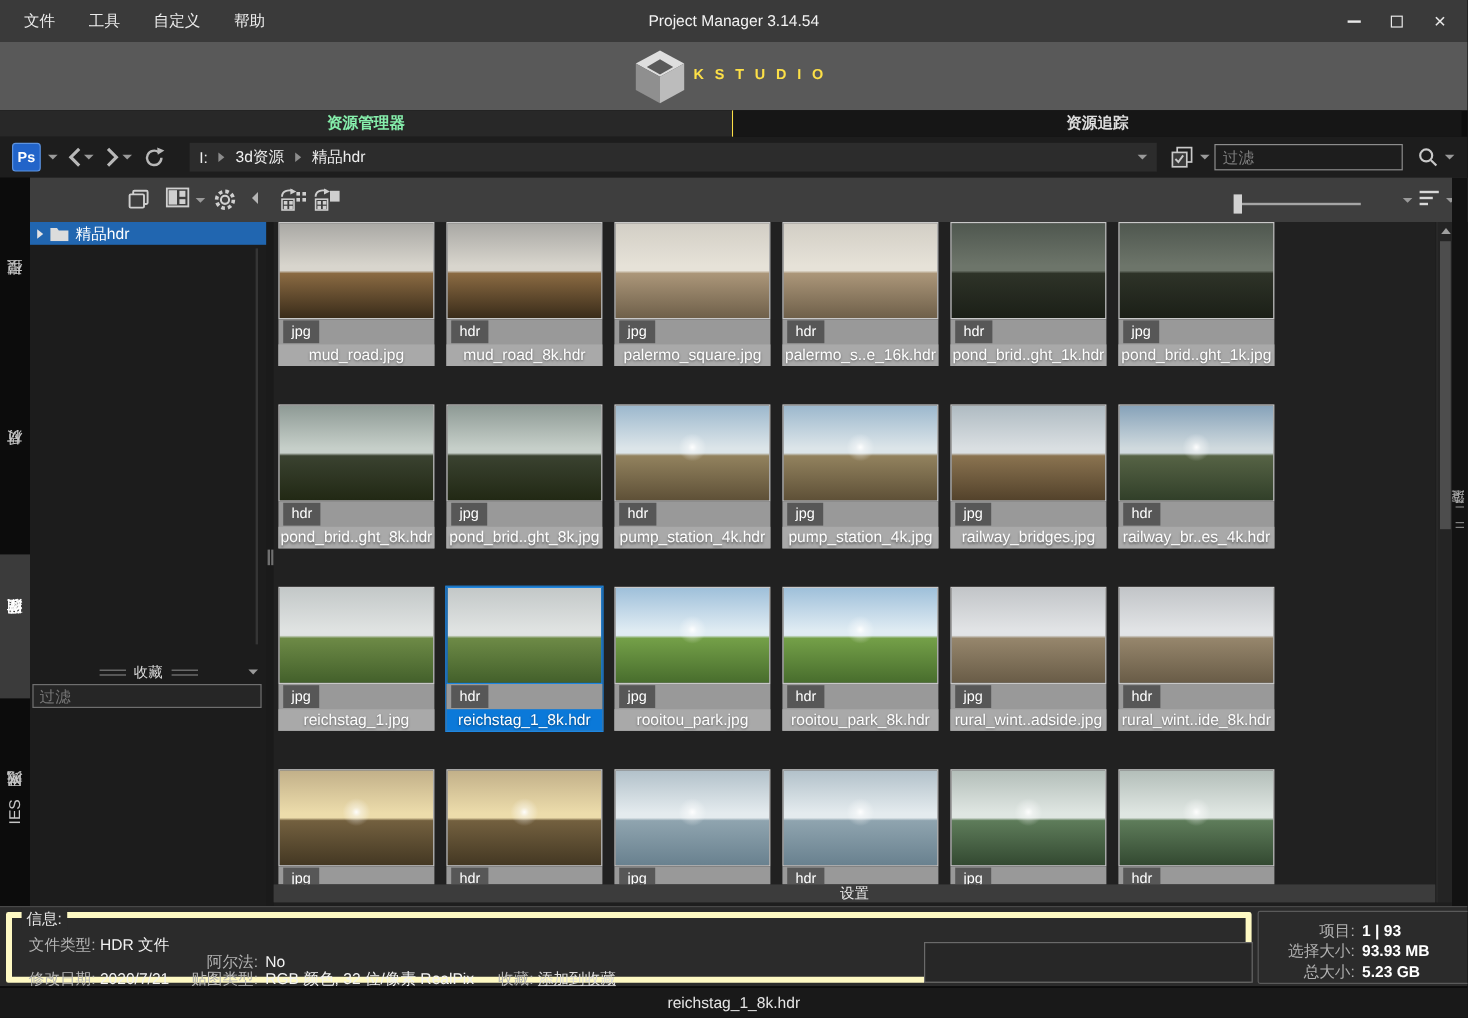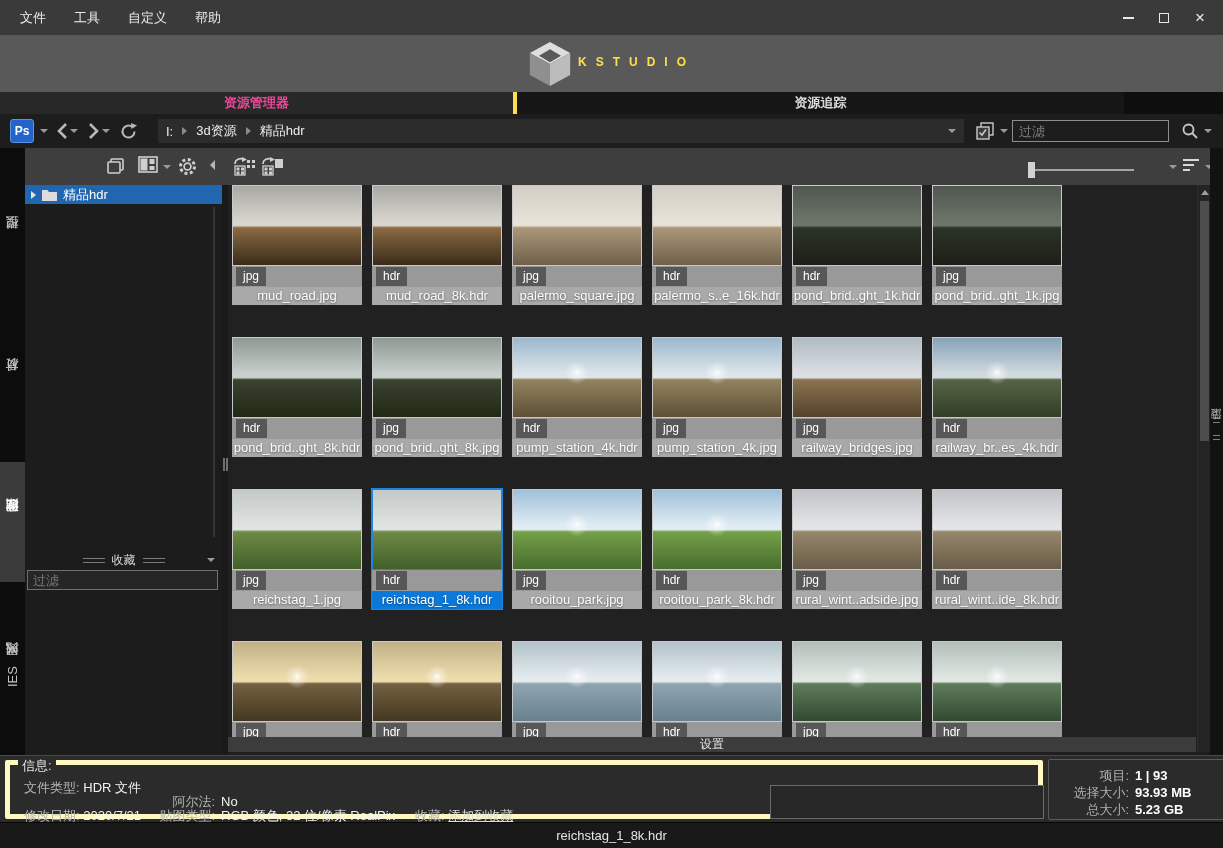--- a/index.html
+++ b/index.html
@@ -24,21 +24,21 @@
             display:flex; align-items:center; justify-content:center; }
   .logo-wrap { display:flex; align-items:center; gap:6px; }
   .logo-col { display:flex; flex-direction:column; }
   .logo-main { font-size:33px; font-weight:bold; letter-spacing:3px; color:#c9c9c9;
                text-shadow:0 1px 0 #787878, 0 -1px 0 #444; line-height:34px; }
   .logo-sub { align-self:flex-end; font-size:12px; font-weight:bold; letter-spacing:9px; color:#fde047; margin-top:-3px; }
 
   
   #tabsrow { position:absolute; left:0; top:92px; width:1223px; height:22px; display:flex; background:#0e0e0e; }
   .mtab { display:flex; align-items:center; justify-content:center; font-size:13px; font-weight:bold; cursor:default; }
-  .mtab.active { width:517px; background:#282828; color:#ec4899; border-right:4px solid #fde047; }
+  .mtab.active { width:611px; background:#282828; color:#86efac; border-right:1px solid #fde047; }
   .mtab.inactive { width:607px; background:#161616; color:#dcdcdc; }
 
   
   #toolbar { position:absolute; left:0; top:114px; width:1223px; height:34px; background:#1d1d1d; }
   .ps-btn { position:absolute; left:10px; top:5px; width:24px; height:24px; background:#2264c9; border:1px solid #5c93e0;
             border-radius:3px; color:#fff; font-weight:bold; font-size:12px; display:flex; align-items:center; justify-content:center; }
   .caret { width:0; height:0; border-left:4px solid transparent; border-right:4px solid transparent; border-top:4px solid #9a9a9a;
            display:inline-block; }
   .tb-caret { position:absolute; top:15px; }
   .tb-ico { position:absolute; top:8px; width:20px; height:18px; display:flex; align-items:center; justify-content:center; }
@@ -142,20 +142,21 @@
 
 <div id="app">
 
   <div id="titlebar">
     <div id="menubar">
         <div class="menu-item">文件</div>
         <div class="menu-item">工具</div>
         <div class="menu-item">自定义</div>
         <div class="menu-item">帮助</div>
       </div>
+    <div id="wintitle">Project Manager 3.14.54</div>
     <div id="wincontrols">
       <div class="wc">
           <span class="wc-min"></span>
         </div>
       <div class="wc">
           <span class="wc-max"></span>
         </div>
       <div class="wc">
           <span class="wc-x">×</span>
         </div>

